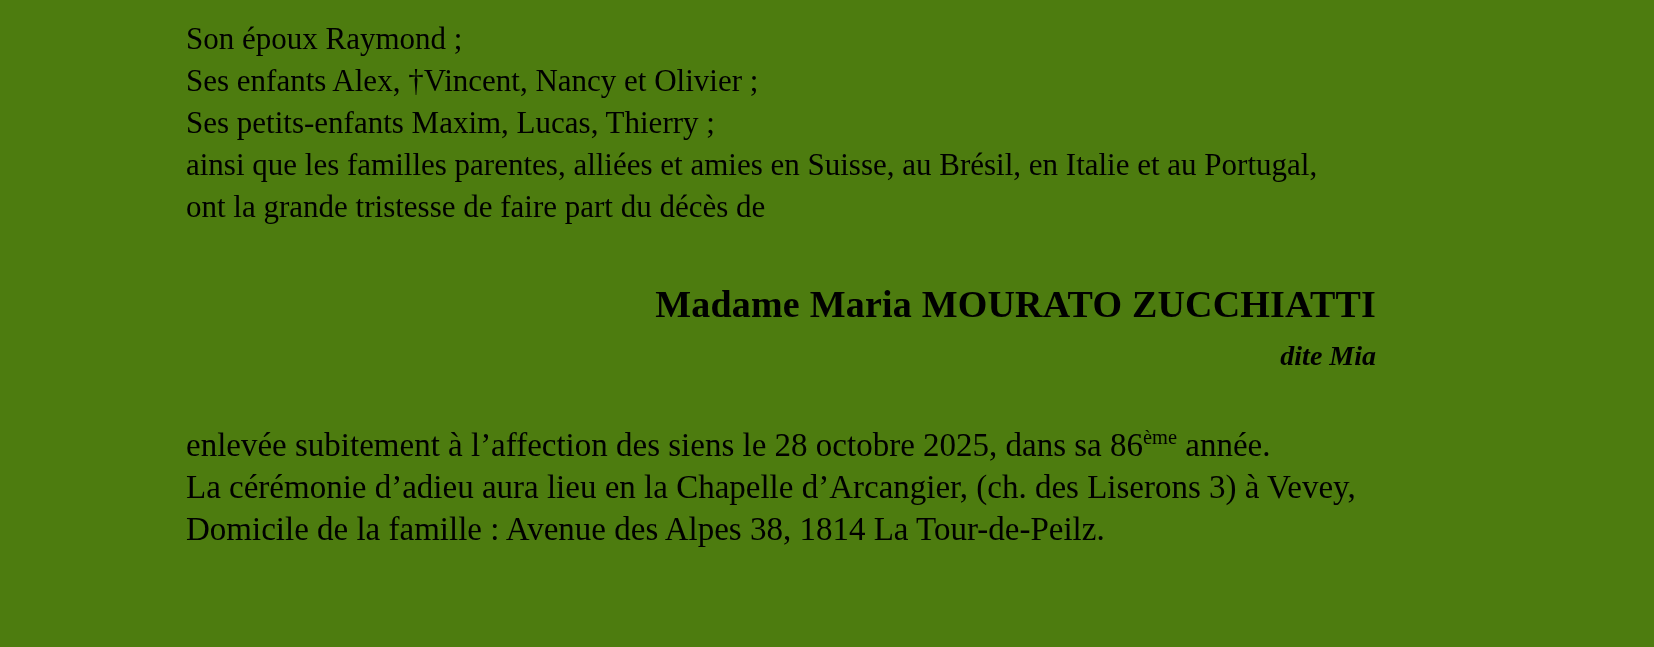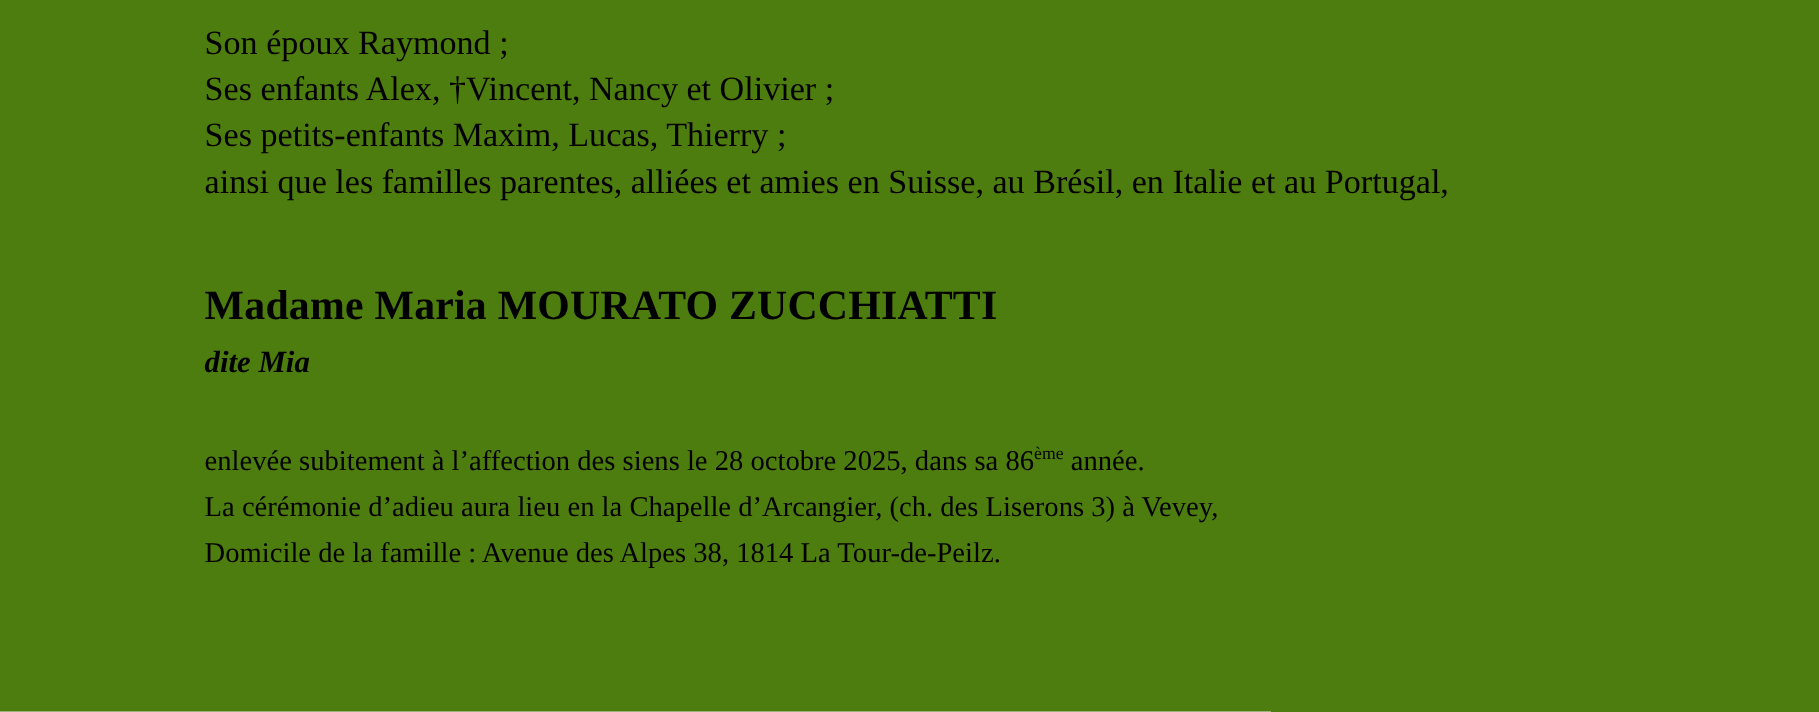--- a/index.html
+++ b/index.html
@@ -29,39 +29,39 @@
   .block-intro {
     font-size: 31px;
     line-height: 42px;
     white-space: nowrap;
   }
   .line {
     display: block;
     white-space: nowrap;
   }
   .block-name {
-    text-align: left;
+    text-align: right;
     width: 1190px;
-    margin-top: 68px;
+    margin-top: 52px;
   }
   .deceased-name {
     font-size: 38px;
     font-weight: bold;
     line-height: 48px;
     letter-spacing: 0.2px;
   }
   .deceased-alias {
     font-size: 28px;
     font-weight: bold;
     font-style: italic;
     line-height: 40px;
     margin-top: 8px;
   }
   .block-details {
-    font-size: 26px;
+    font-size: 33px;
     line-height: 42px;
     margin-top: 48px;
     white-space: nowrap;
   }
   sup {
     font-size: 0.62em;
     vertical-align: super;
     line-height: 0;
   }
   .bold {
@@ -72,20 +72,21 @@
 <body>
 
 <div class="page">
   <div class="notice">
 
     <div class="block-intro">
       <span class="line">Son époux Raymond ;</span>
       <span class="line">Ses enfants Alex, †Vincent, Nancy et Olivier ;</span>
       <span class="line">Ses petits-enfants Maxim, Lucas, Thierry ;</span>
       <span class="line">ainsi que les familles parentes, alliées et amies en Suisse, au Brésil, en Italie et au Portugal,</span>
+      <span class="line">ont la grande tristesse de faire part du décès de</span>
     </div>
 
     <div class="block-name">
       <div class="deceased-name">Madame Maria MOURATO ZUCCHIATTI</div>
       <div class="deceased-alias">dite Mia</div>
     </div>
 
     <div class="block-details">
       <span class="line"><span>enlevée subitement à l’affection des siens le 28 octobre 2025, dans sa 86</span><sup>ème</sup><span> année.</span></span>
       <span class="line">La cérémonie d’adieu aura lieu en la Chapelle d’Arcangier, (ch. des Liserons 3) à Vevey,</span>

